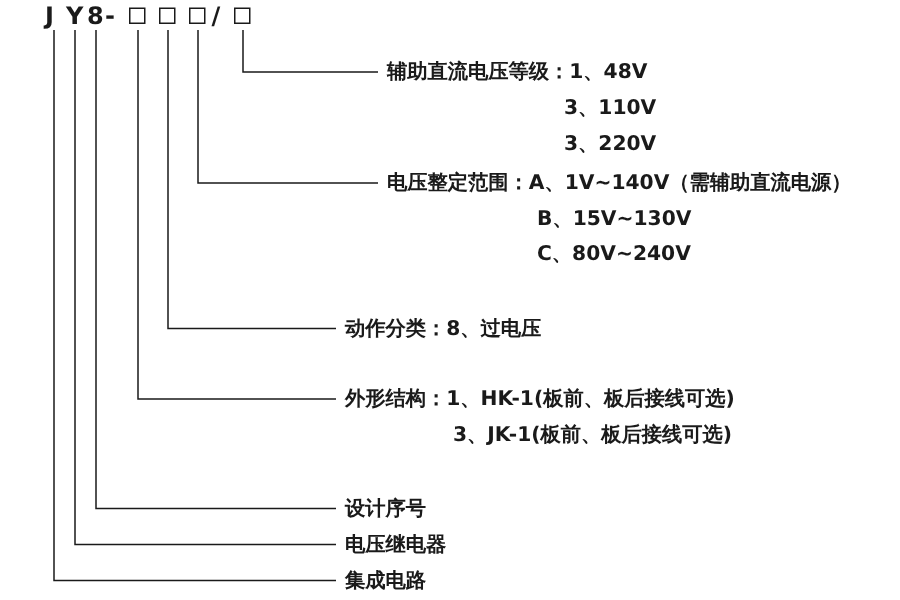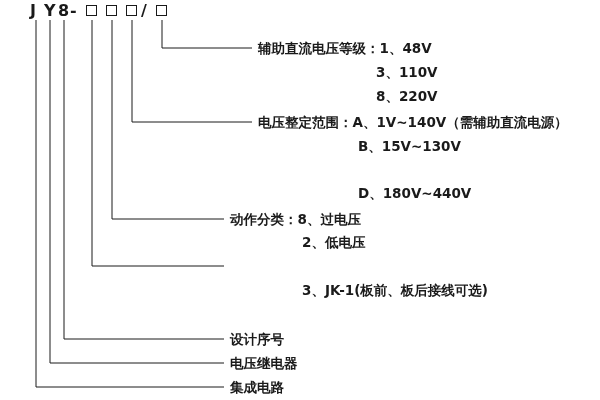--- a/index.html
+++ b/index.html
@@ -73,28 +73,28 @@
   <span class="char" style="left:58px">8</span>
   <span class="char" style="left:70px">-</span>
   <span class="pbox" style="left:86px"></span>
   <span class="pbox" style="left:106px"></span>
   <span class="pbox" style="left:126px"></span>
   <span class="char" style="left:141px">/</span>
   <span class="pbox" style="left:156px"></span>
 
   <span class="lbl" style="left:258px; top:38px">辅助直流电压等级：1、48V</span>
   <span class="lbl" style="left:376px; top:62px">3、110V</span>
-  <span class="lbl" style="left:376px; top:86px">8、220V</span>
+  <span class="lbl" style="left:376px; top:86px">3、220V</span>
 
   <span class="lbl" style="left:258px; top:112px">电压整定范围：A、1V~140V（需辅助直流电源）</span>
   <span class="lbl" style="left:358px; top:136px">B、15V~130V</span>
-  <span class="lbl" style="left:358px; top:183px">D、180V~440V</span>
+  <span class="lbl" style="left:358px; top:159px">C、80V~240V</span>
 
   <span class="lbl" style="left:230px; top:209px">动作分类：8、过电压</span>
-  <span class="lbl" style="left:302px; top:232px">2、低电压</span>
 
+  <span class="lbl" style="left:230px; top:256px">外形结构：1、HK-1(板前、板后接线可选)</span>
   <span class="lbl" style="left:302px; top:280px">3、JK-1(板前、板后接线可选)</span>
 
   <span class="lbl" style="left:230px; top:329px">设计序号</span>
   <span class="lbl" style="left:230px; top:377px">集成电路</span>
   <span class="lbl" style="left:230px; top:353px">电压继电器</span>
 
 </div>
 
 </body></html>

